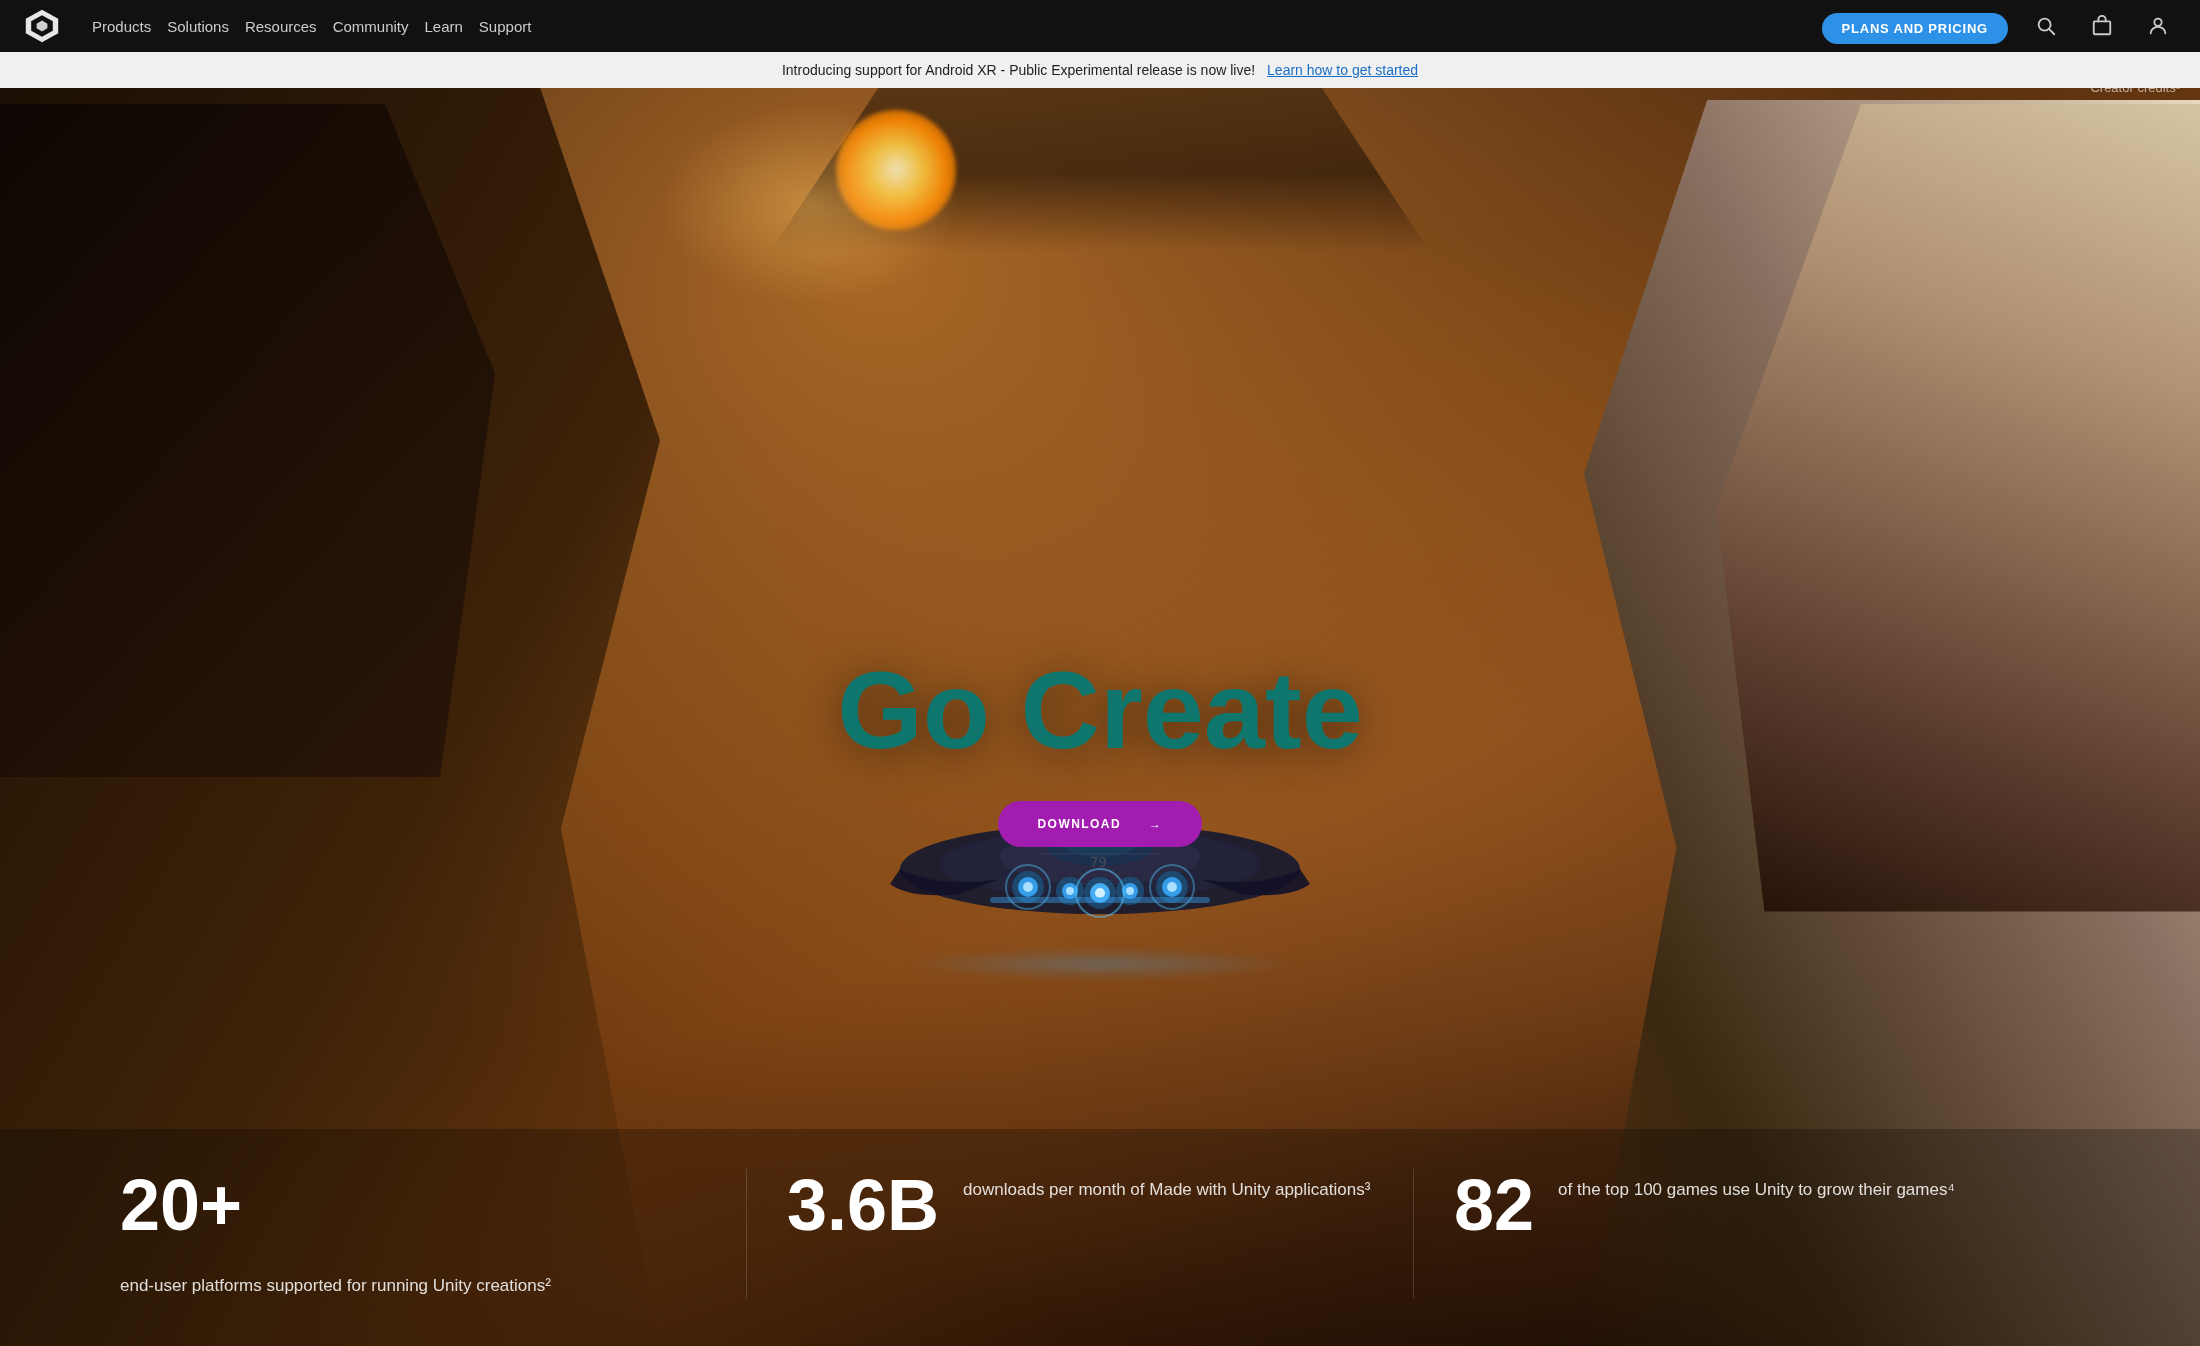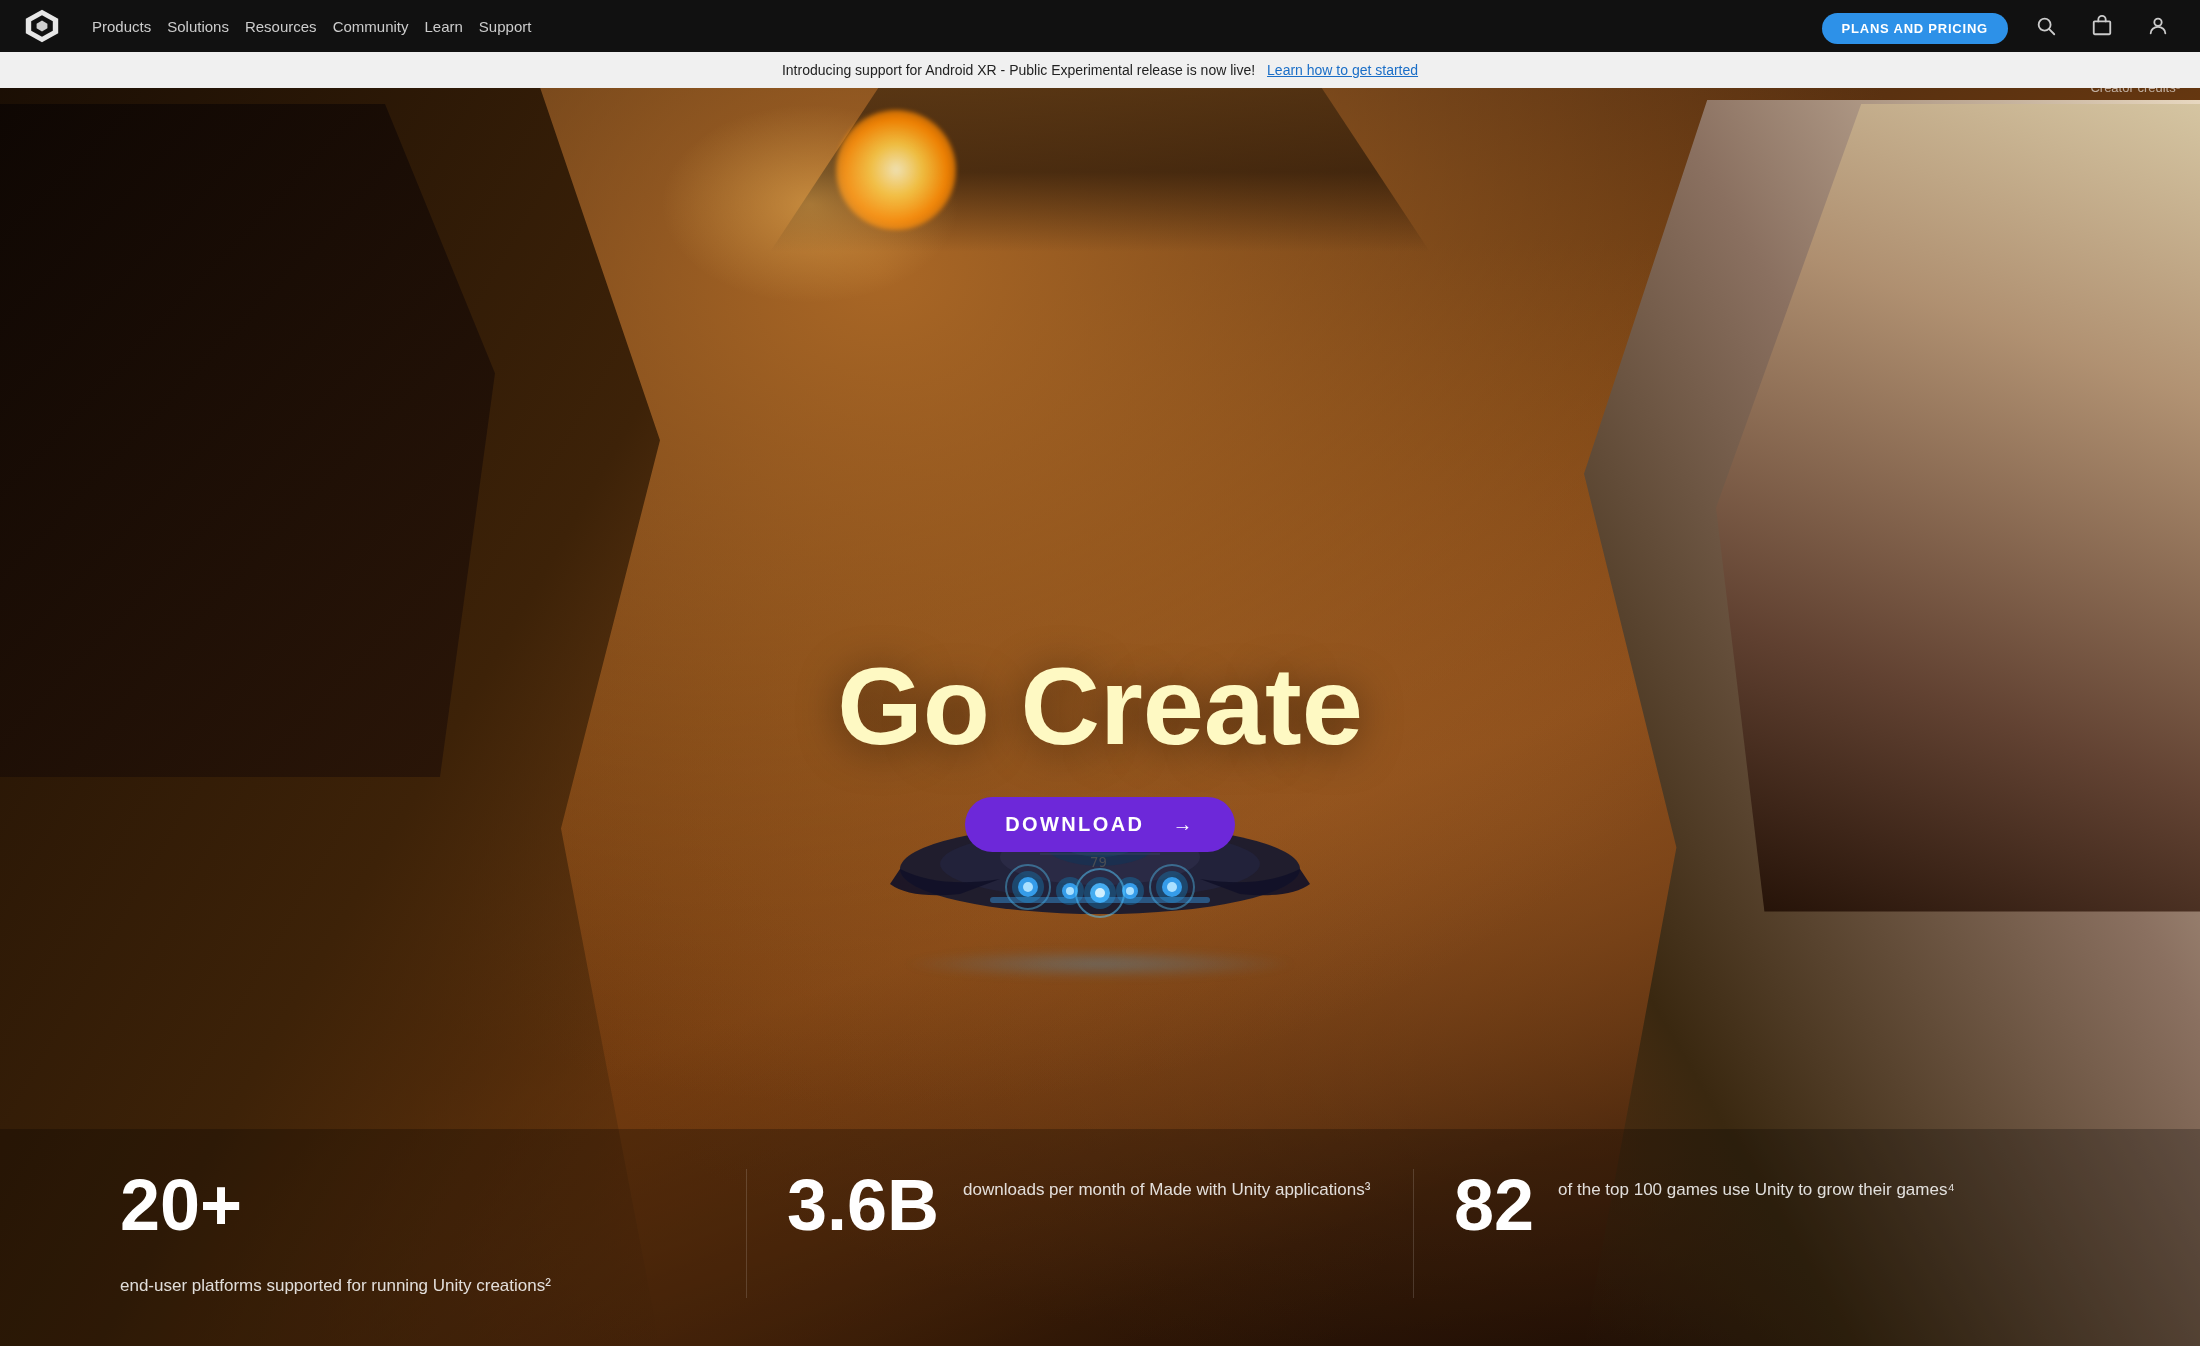--- a/index.html
+++ b/index.html
@@ -95,27 +95,27 @@
       position: absolute; top: 80px; right: 20px;
       color: rgba(255,255,255,0.6); font-size: 13px;
     }
 
     .hero-content {
       position: relative; z-index: 10;
       display: flex; flex-direction: column; align-items: center; gap: 36px;
       padding-top: 52px;
     }
     .hero-title {
-      font-size: 110px; font-weight: 800; color: #fef9c3;
+      font-size: 110px; font-weight: 800; color: #0f766e;
       line-height: 1; text-align: center;
       text-shadow: 0 4px 40px rgba(0,0,0,0.5);
     }
     .download-btn {
-      background: #6d28d9; color: #fff; border: none; border-radius: 32px;
-      padding: 16px 40px; font-size: 20px; font-weight: 700; letter-spacing: 0.12em;
+      background: #a21caf; color: #fff; border: none; border-radius: 32px;
+      padding: 16px 40px; font-size: 12px; font-weight: 700; letter-spacing: 0.12em;
       cursor: pointer; display: flex; align-items: center; gap: 28px;
     }
 
     
     .stats-bar {
       position: absolute; bottom: 0; left: 0; right: 0;
       display: flex; align-items: stretch;
       background: rgba(0,0,0,0.25);
       padding: 40px 120px 48px;
       gap: 0;

